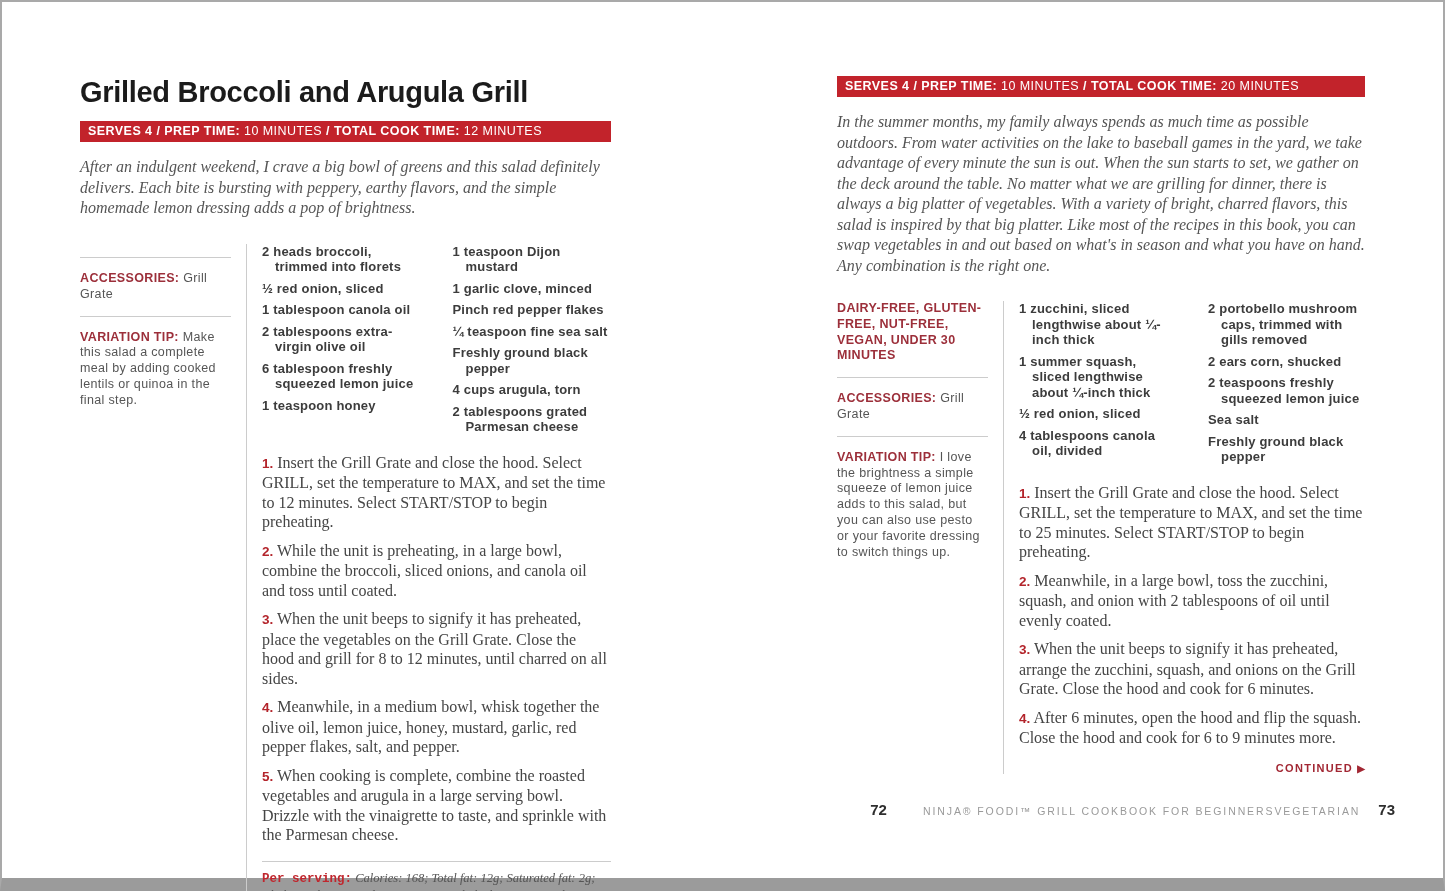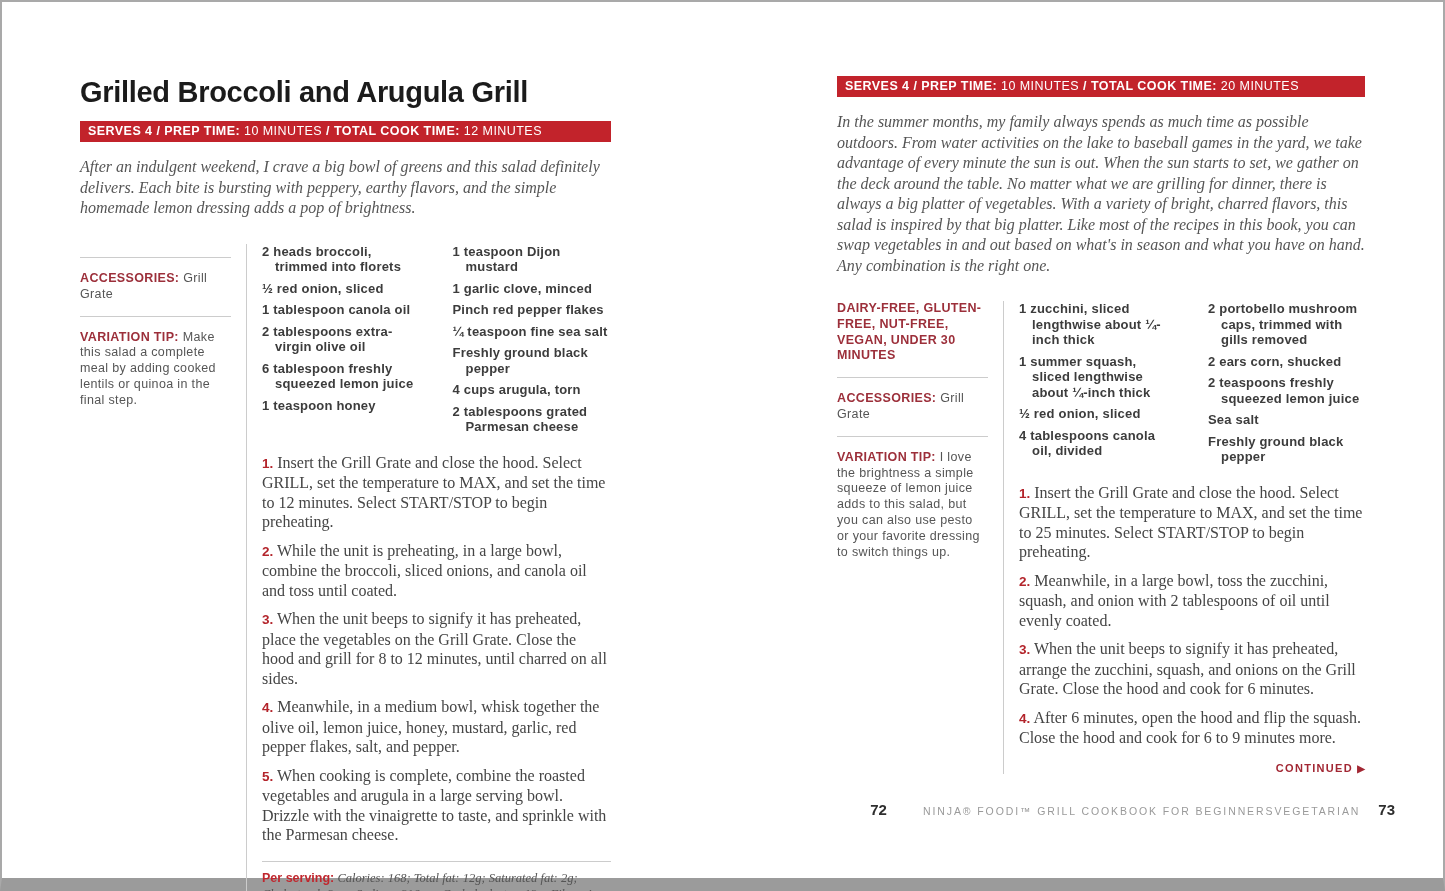--- a/index.html
+++ b/index.html
@@ -59,21 +59,21 @@
   .step-num {
     font-family:"Liberation Sans", sans-serif;
     font-weight:700; color:#b3242b; font-size:13.5px;
   }
   .per-serving {
     border-top:1px solid #cccccc; margin-top:16px; padding-top:8px;
     font-family:"Liberation Serif", serif; font-style:italic;
     font-size:12.5px; line-height:16.5px; color:#555555;
   }
   .per-serving-label {
-    font-family:Liberation Sans, sans-serif; font-style:normal;
+    font-family:Liberation Mono, monospace; font-style:normal;
     font-weight:700; color:#c0272e;margin-top:31px;
   }
   .continued {
     text-align:right; color:#a22733; font-size:11px;
     font-weight:700; letter-spacing:1.3px; margin-top:14px;
   }
   .continued-arrow { font-size:10px; letter-spacing:0; }
   .footer {
     position:absolute; left:52px; right:50px; top:801px;
     display:flex; justify-content:flex-end; align-items:baseline;margin-left:28px;

